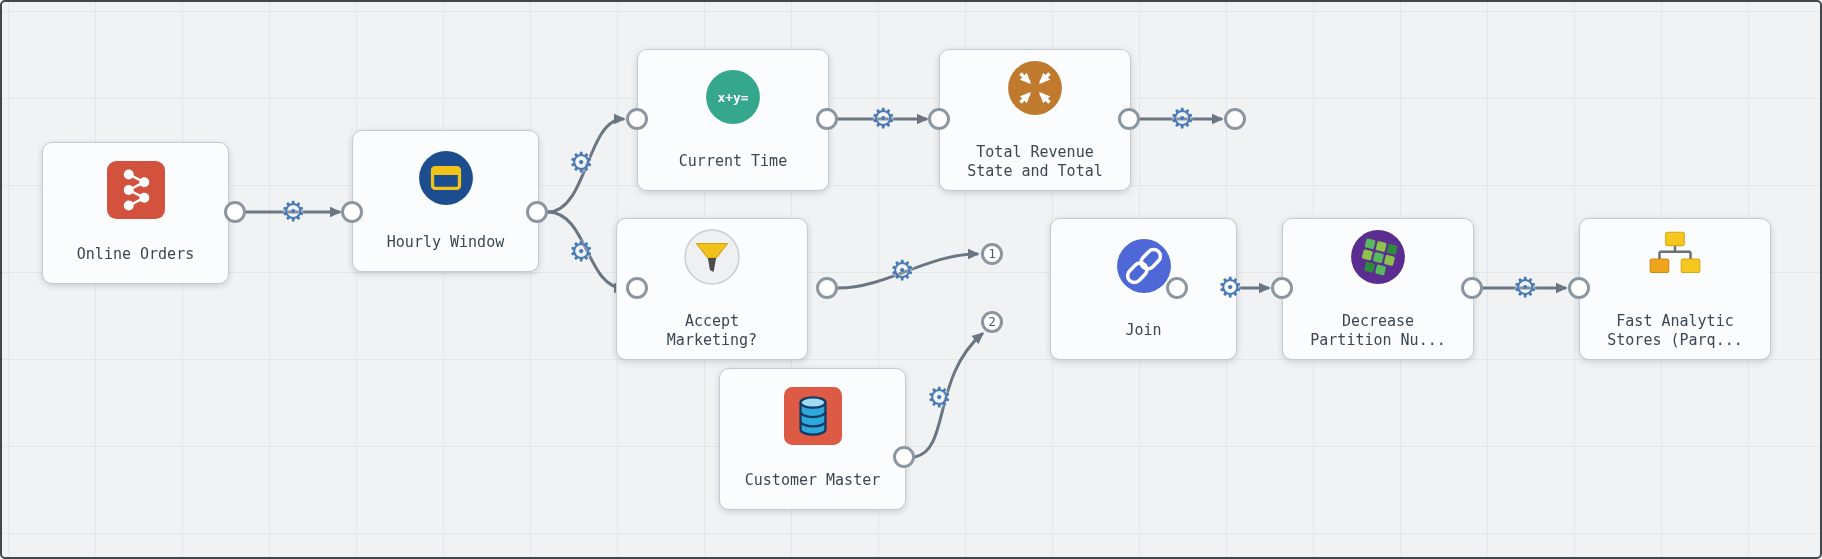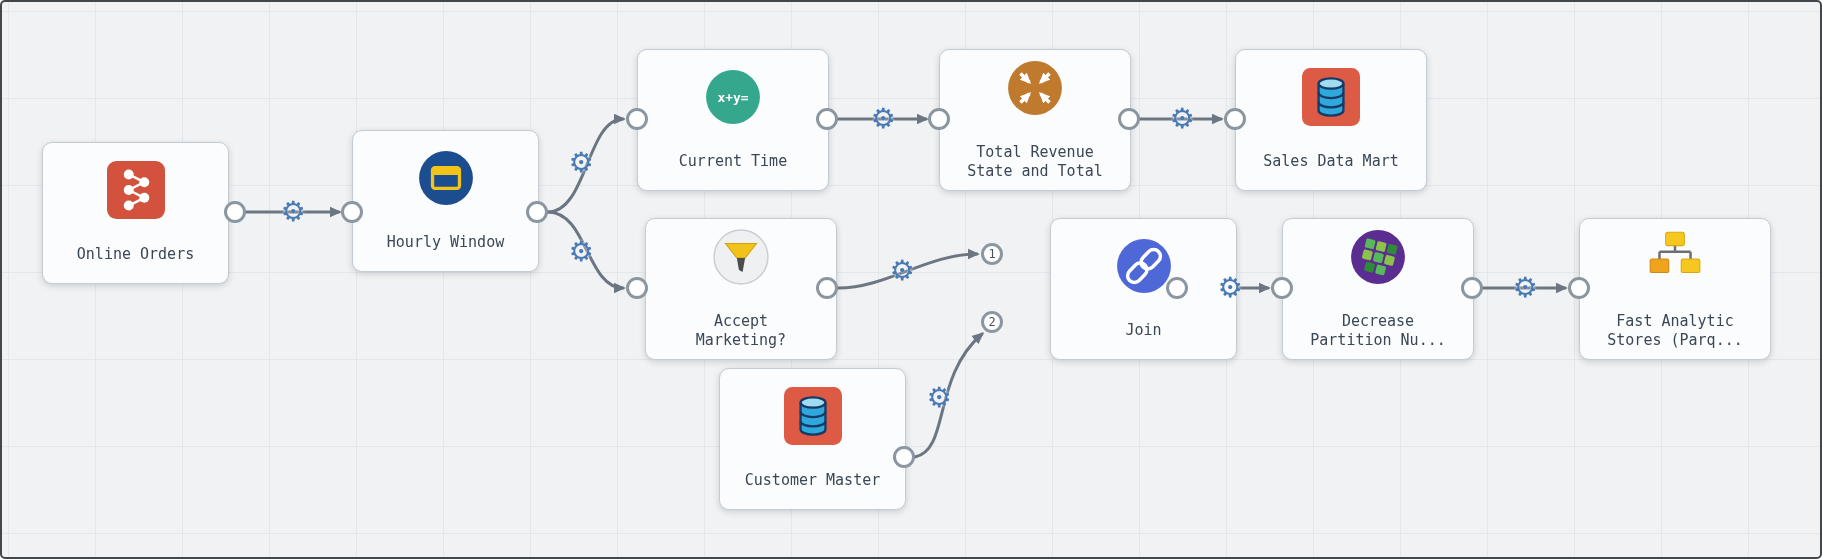--- a/index.html
+++ b/index.html
@@ -117,34 +117,22 @@
           <line x1="14" y1="14" x2="22.5" y2="22.5" marker-end="url(#warrow)"></line>
           <line x1="42" y1="14" x2="33.5" y2="22.5" marker-end="url(#warrow)"></line>
           <line x1="14" y1="42" x2="22.5" y2="33.5" marker-end="url(#warrow)"></line>
           <line x1="42" y1="42" x2="33.5" y2="33.5" marker-end="url(#warrow)"></line>
         </g>
       </svg>
     </div>
     <div class="node-label">Total Revenue State and Total</div>
   </div>
 
-  <div class="node" style="left:1233px;top:47px;width:190px;height:140px">
-    <div class="node-icon">
-      <svg width="58" height="58" viewBox="0 0 56 56">
-        <rect width="56" height="56" rx="8" fill="#dd5a44"></rect>
-        <path d="M16,15 v26 a12,5 0 0 0 24,0 v-26" fill="#2fa8dc" stroke="#163a66" stroke-width="2.2"></path>
-        <ellipse cx="28" cy="15" rx="12" ry="5" fill="#9fdcf2" stroke="#163a66" stroke-width="2.2"></ellipse>
-        <path d="M16,24 a12,5 0 0 0 24,0" fill="none" stroke="#163a66" stroke-width="2.2"></path>
-        <path d="M16,33 a12,5 0 0 0 24,0" fill="none" stroke="#163a66" stroke-width="2.2"></path>
-      </svg>
-    </div>
-    <div class="node-label">Sales Data Mart</div>
-  </div>
-
-  <div class="node" style="left:643px;top:216px;width:190px;height:140px">
+
+  <div class="node" style="left:614px;top:216px;width:190px;height:140px">
     <div class="node-icon">
       <svg width="58" height="58" viewBox="0 0 56 56">
         <circle cx="28" cy="28" r="26" fill="#eef0f2" stroke="#c9cfd4" stroke-width="1.5"></circle>
         <polygon points="13,15 43,15 32,29 24,29" fill="#f1c219" stroke="#d2a411" stroke-width="1"></polygon>
         <polygon points="24,29 32,29 29.5,42.5 26,40.5" fill="#4c4c4c"></polygon>
       </svg>
     </div>
     <div class="node-label">Accept Marketing?</div>
   </div>
 

